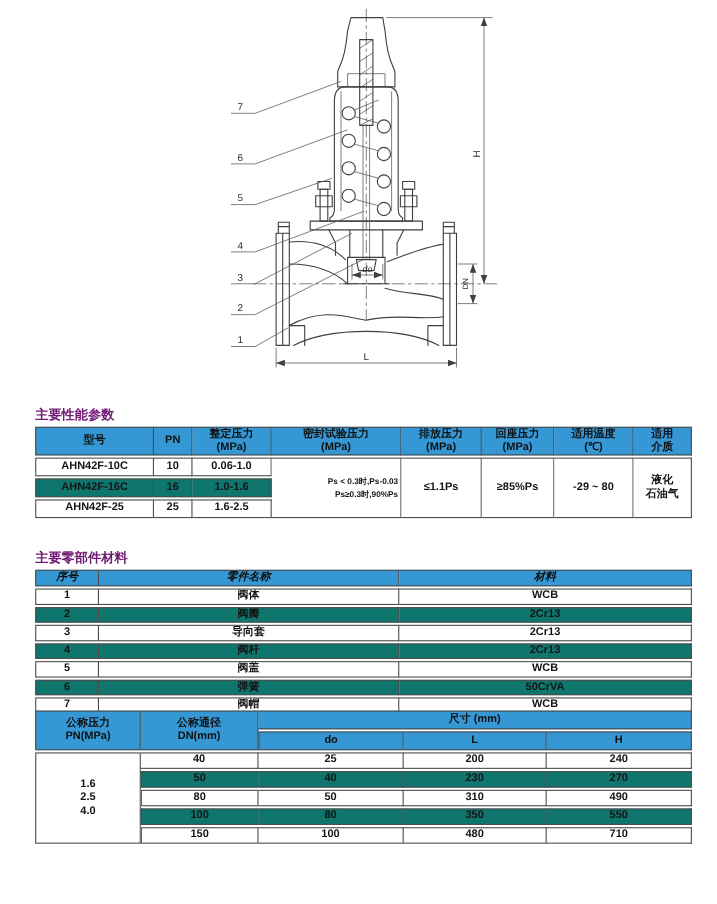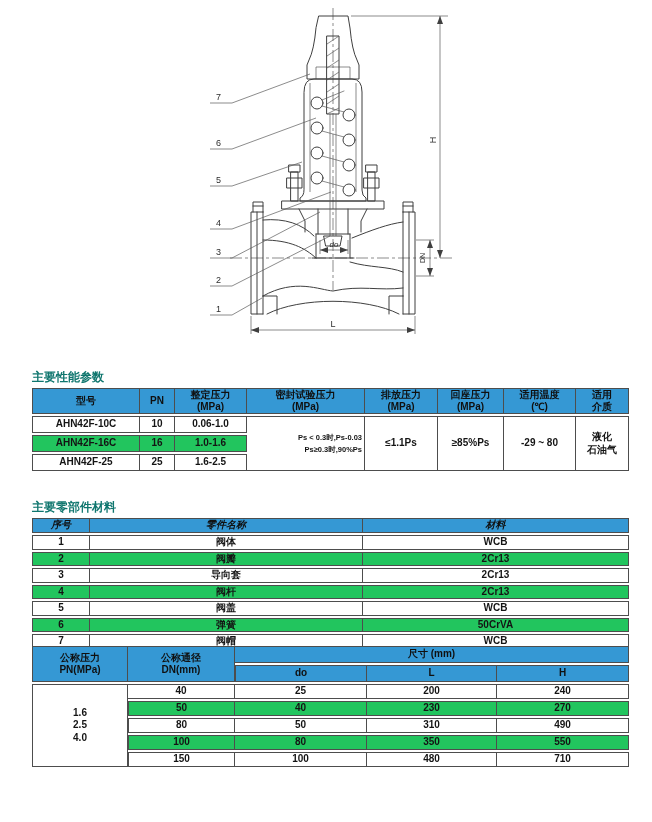--- a/index.html
+++ b/index.html
@@ -5,29 +5,29 @@
   html,body{margin:0;padding:0;background:#fff;}
   #page{position:relative;width:652px;height:822px;background:#ffffff;overflow:hidden;
         font-family:"Liberation Sans",sans-serif;color:#141414;}
   
   #diagram{position:absolute;left:0;top:0;width:652px;height:362px;}
   svg .ln{stroke:#3f3f3f;stroke-width:1;fill:none;stroke-linejoin:round;stroke-linecap:round;}
   svg .thin{stroke:#5a5a5a;stroke-width:0.7;fill:none;}
   svg .cl{stroke:#5a5a5a;stroke-width:0.7;fill:none;stroke-dasharray:12 3 3 3;}
   svg text{font-family:"Liberation Sans",sans-serif;fill:#2d2d2d;}
   
-  .sec-title{position:absolute;left:32px;font-size:12px;font-weight:bold;color:#0f766e;}
+  .sec-title{position:absolute;left:32px;font-size:12px;font-weight:bold;color:#701a75;}
   
   table.spec{position:absolute;left:32px;width:597px;table-layout:fixed;
              border-collapse:separate;border-spacing:0 2px;font-size:10px;font-weight:bold;}
   table.spec th,table.spec td{border:1px solid #4d4d4d;border-left:none;text-align:center;
              vertical-align:middle;padding:0 2px;line-height:1.25;overflow:hidden;}
   table.spec th:first-child,table.spec td:first-child{border-left:1px solid #4d4d4d;}
   .hdr th{background:#3598d4;color:#101010;}
-  .stripe{background:#22c55e;}
+  .stripe{background:#0f766e;}
   .white{background:#ffffff;}
   #perf-table tr.h{height:25px;}
   #perf-table tr.r{height:17px;}
   #perf-table td.seal{font-size:7.5px;text-align:right;padding-left:14px;line-height:1.6;}
   #mat-table tr.h{height:15px;font-style:italic;}
   #mat-table tr.r{height:14px;}
   #dim-table tr.h{height:17px;}
   #dim-table tr.r{height:15px;}
   .two-line{font-size:10px;line-height:1.2;}
 </style>

